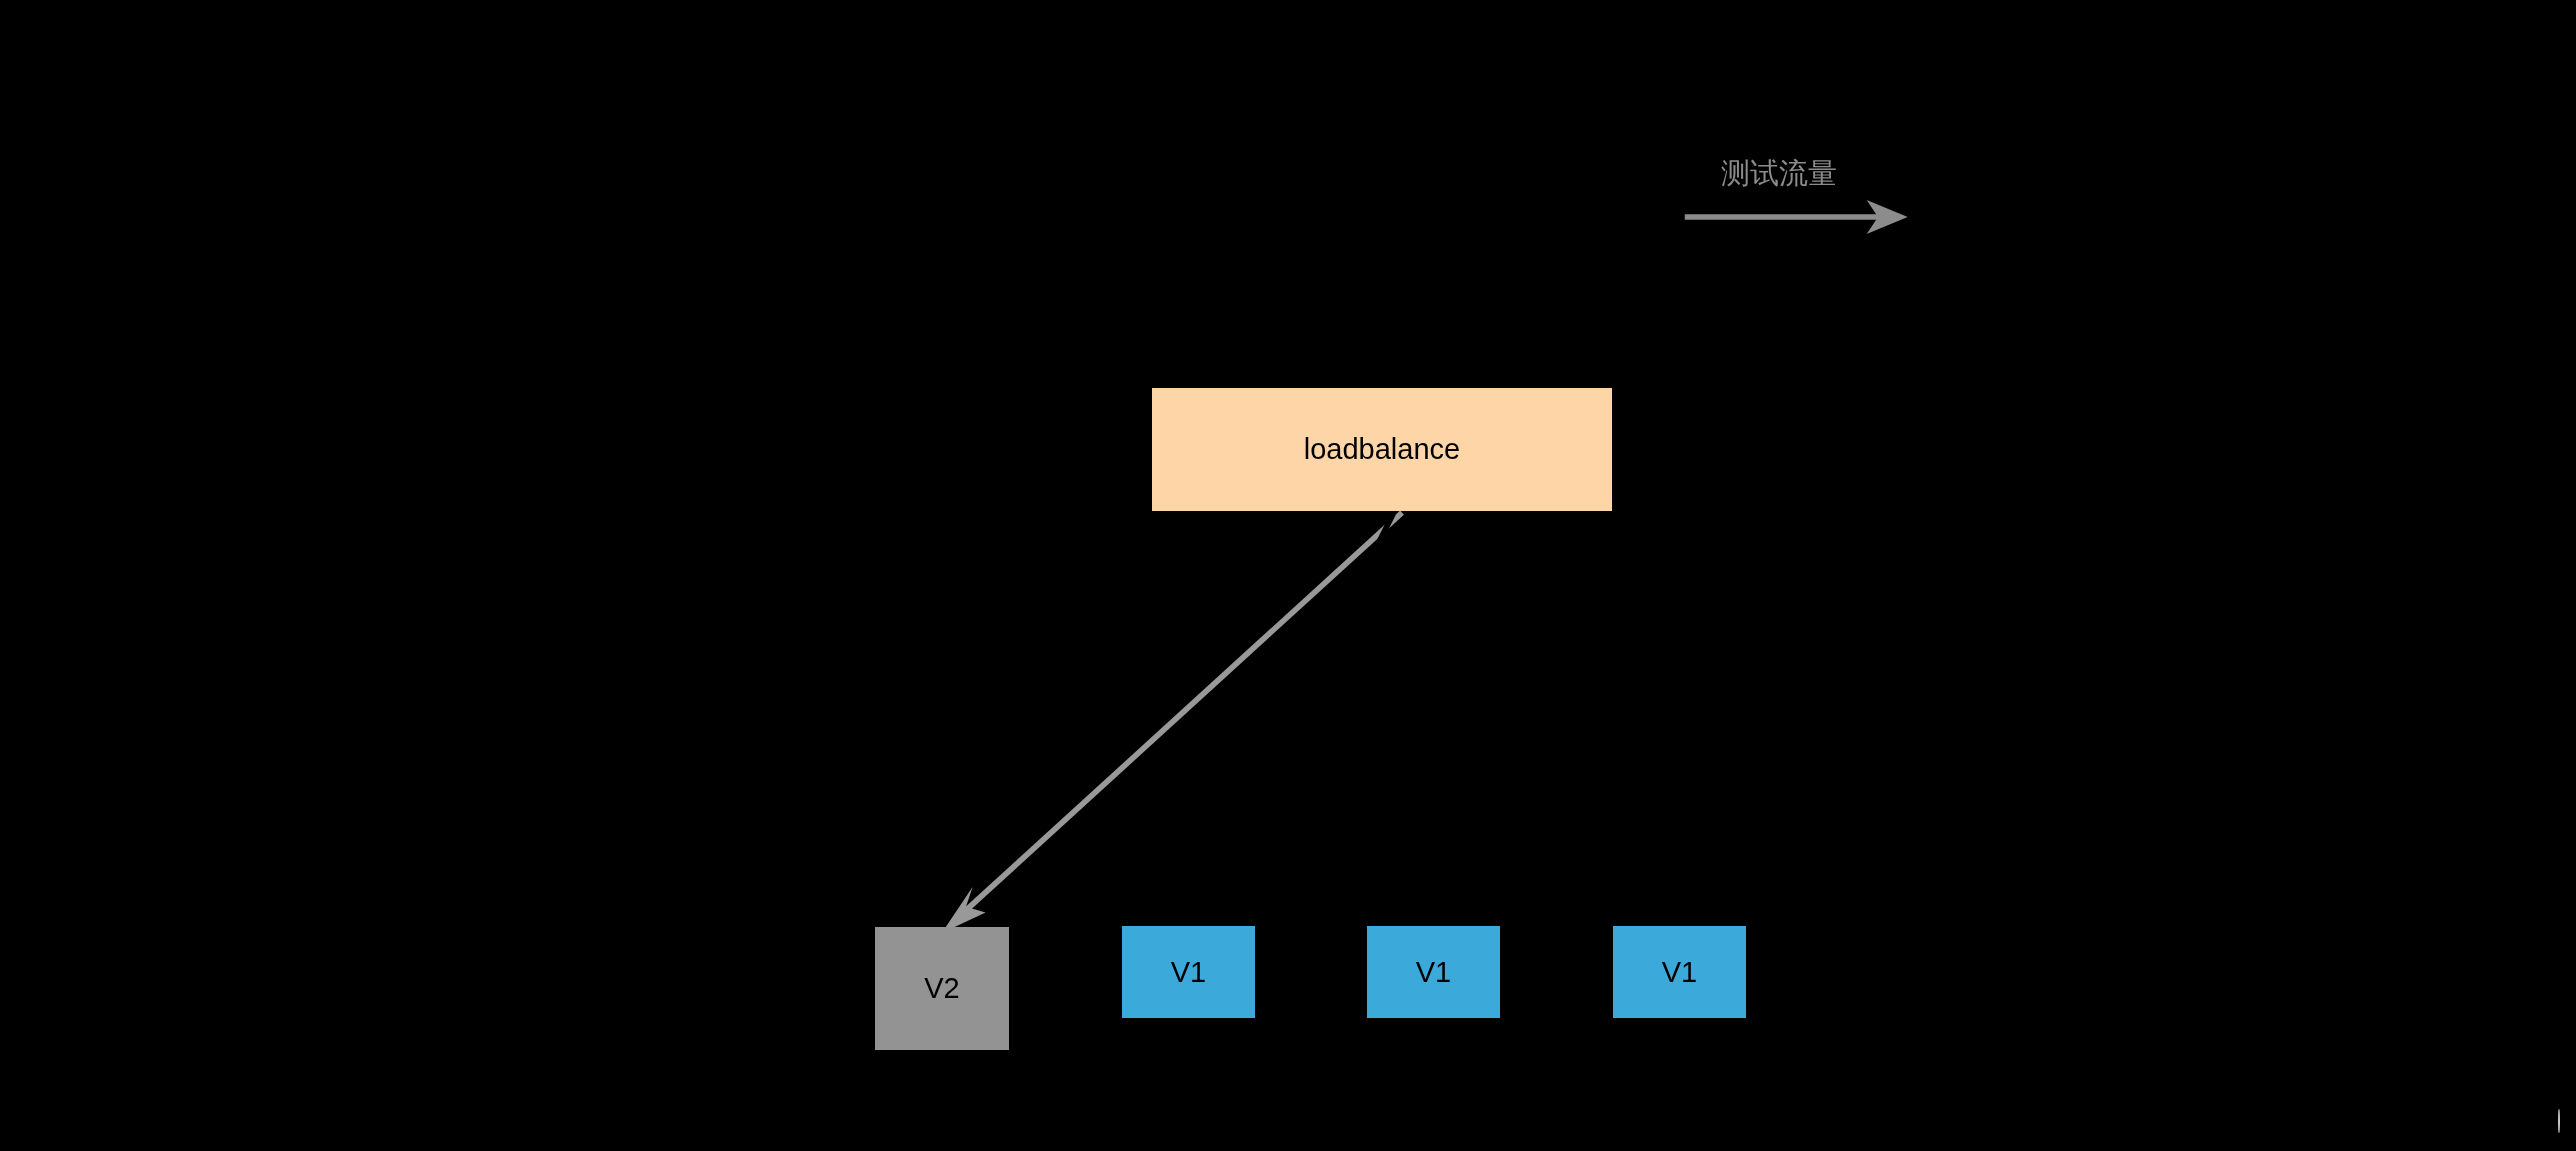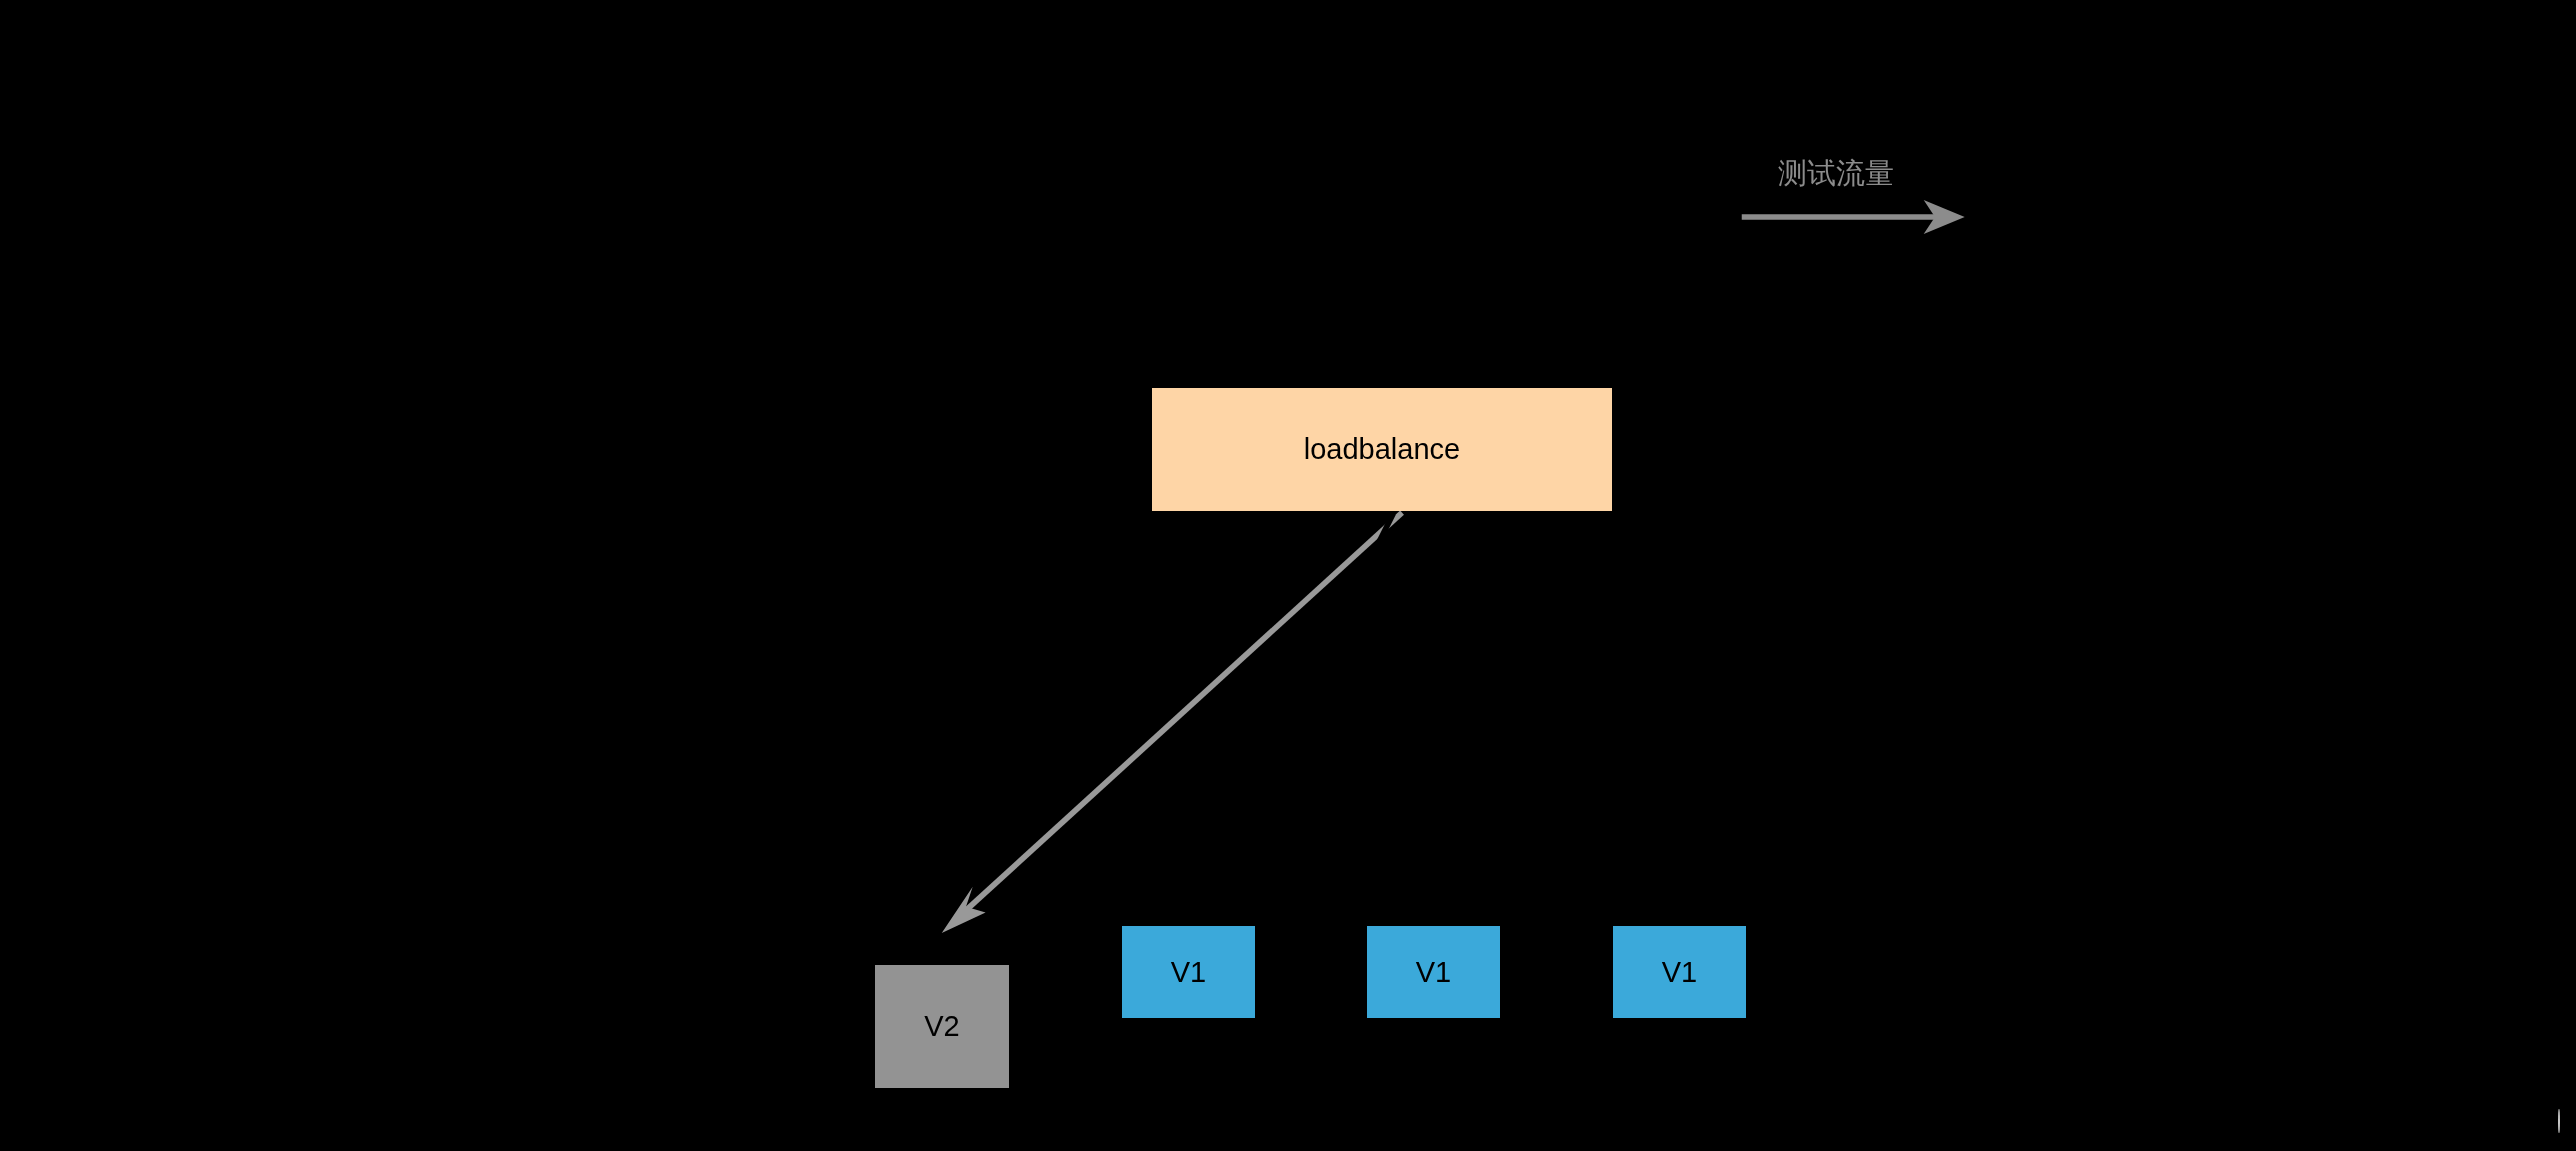--- a/index.html
+++ b/index.html
@@ -32,21 +32,21 @@
   #node-loadbalance {
     left: 1152px;
     top: 388px;
     width: 460px;
     height: 123px;
     background: #FED5A6;
     font-size: 29px;
   }
   #node-v2 {
     left: 875px;
-    top: 965px;
+    top: 927px;
     width: 134px;
     height: 123px;
     background: #939393;
     font-size: 29px;
   }
   .node-v1 {
     top: 926px;
     width: 133px;
     height: 92px;
     background: #3BA9DA;
@@ -60,21 +60,21 @@
     position: absolute;
     left: 0;
     top: 0;
     width: 2576px;
     height: 1152px;
     pointer-events: none;
   }
 
   #legend {
     position: absolute;
-    left: 1733px;
+    left: 1676px;
     top: 155px;
     width: 243px;
     height: 83px;
     text-align: right;
   }
   #legend-label {
     position: absolute;
     left: 45px;
     top: 4.1px;
     font-size: 29px;

